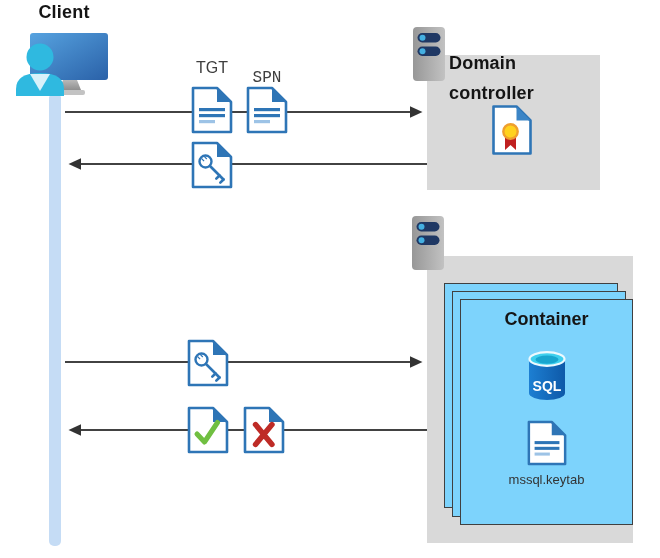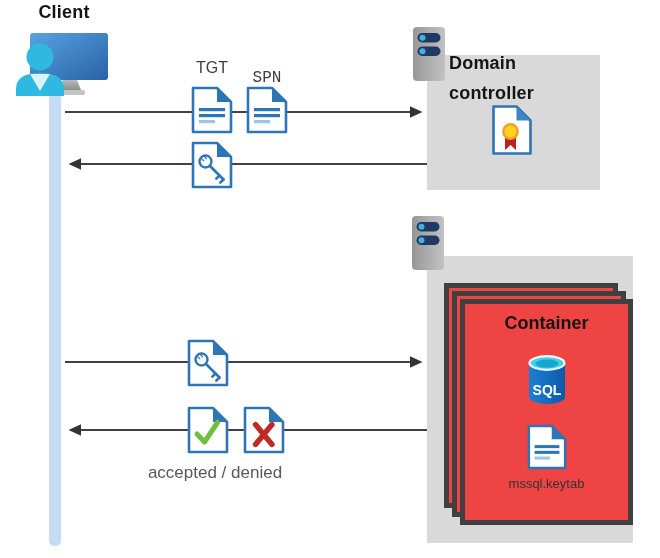--- a/index.html
+++ b/index.html
@@ -7,21 +7,21 @@
     position:relative;width:633px;height:558px;overflow:hidden;background:#ffffff;
     font-family:"Liberation Sans","DejaVu Sans",sans-serif;
   }
   .abs{position:absolute;}
   .graybox{position:absolute;background:#d9d9d9;}
   .lifeline{position:absolute;left:49px;top:95px;width:12px;height:451px;
     background:#c5dcf5;border-radius:3px 3px 5px 5px;}
   .heading{font-weight:bold;color:#151515;font-size:18px;letter-spacing:.2px;}
   .small-label{font-size:16px;color:#3f3f3f;text-align:center;margin-top:8px;}
   .result-label{font-size:17px;color:#595959;text-align:center;}
-  .card{position:absolute;background:#ef4444;border:5px solid #404040;box-sizing:border-box;}
+  .card{position:absolute;background:#7dd3fc;border:1px solid #404040;box-sizing:border-box;}
   .card-front{z-index:3;}
   .card-mid{z-index:2;}
   .card-back{z-index:1;}
   .container-title{position:absolute;left:0;top:9px;width:100%;text-align:center;
     font-weight:bold;font-size:18px;color:#151515;}
   .keytab-label{position:absolute;left:0;top:172px;width:100%;text-align:center;
     font-size:13px;color:#333333;}
   .center-x{left:50%;transform:translateX(-50%);}
   svg{display:block;}
   .arrows{position:absolute;left:0;top:0;pointer-events:none;z-index:4;}
@@ -168,15 +168,14 @@
       <use href="#key-glyph" width="44" height="50"></use>
   </svg>
   <svg class="abs icon" style="left:186px;top:405px;" width="44" height="50" viewBox="0 0 44 50">
     <use href="#doc-frame" width="44" height="50"></use>
     <path d="M11,29 L18.5,37 L31.5,17.5" fill="none" stroke="#70bf41" stroke-width="5" stroke-linecap="round" stroke-linejoin="round"></path>
   </svg>
   <svg class="abs icon" style="left:242px;top:405px;" width="44" height="50" viewBox="0 0 44 50">
     <use href="#doc-frame" width="44" height="50"></use>
     <path d="M13.5,19.5 L30,39.5 M30,19.5 L13.5,39.5" fill="none" stroke="#be2b26" stroke-width="5.4" stroke-linecap="round"></path>
   </svg>
-  <div class="abs result-label" style="left:130px;top:463px;width:170px;">accepted / denied</div>
 
 </div>
 
 </body></html>

